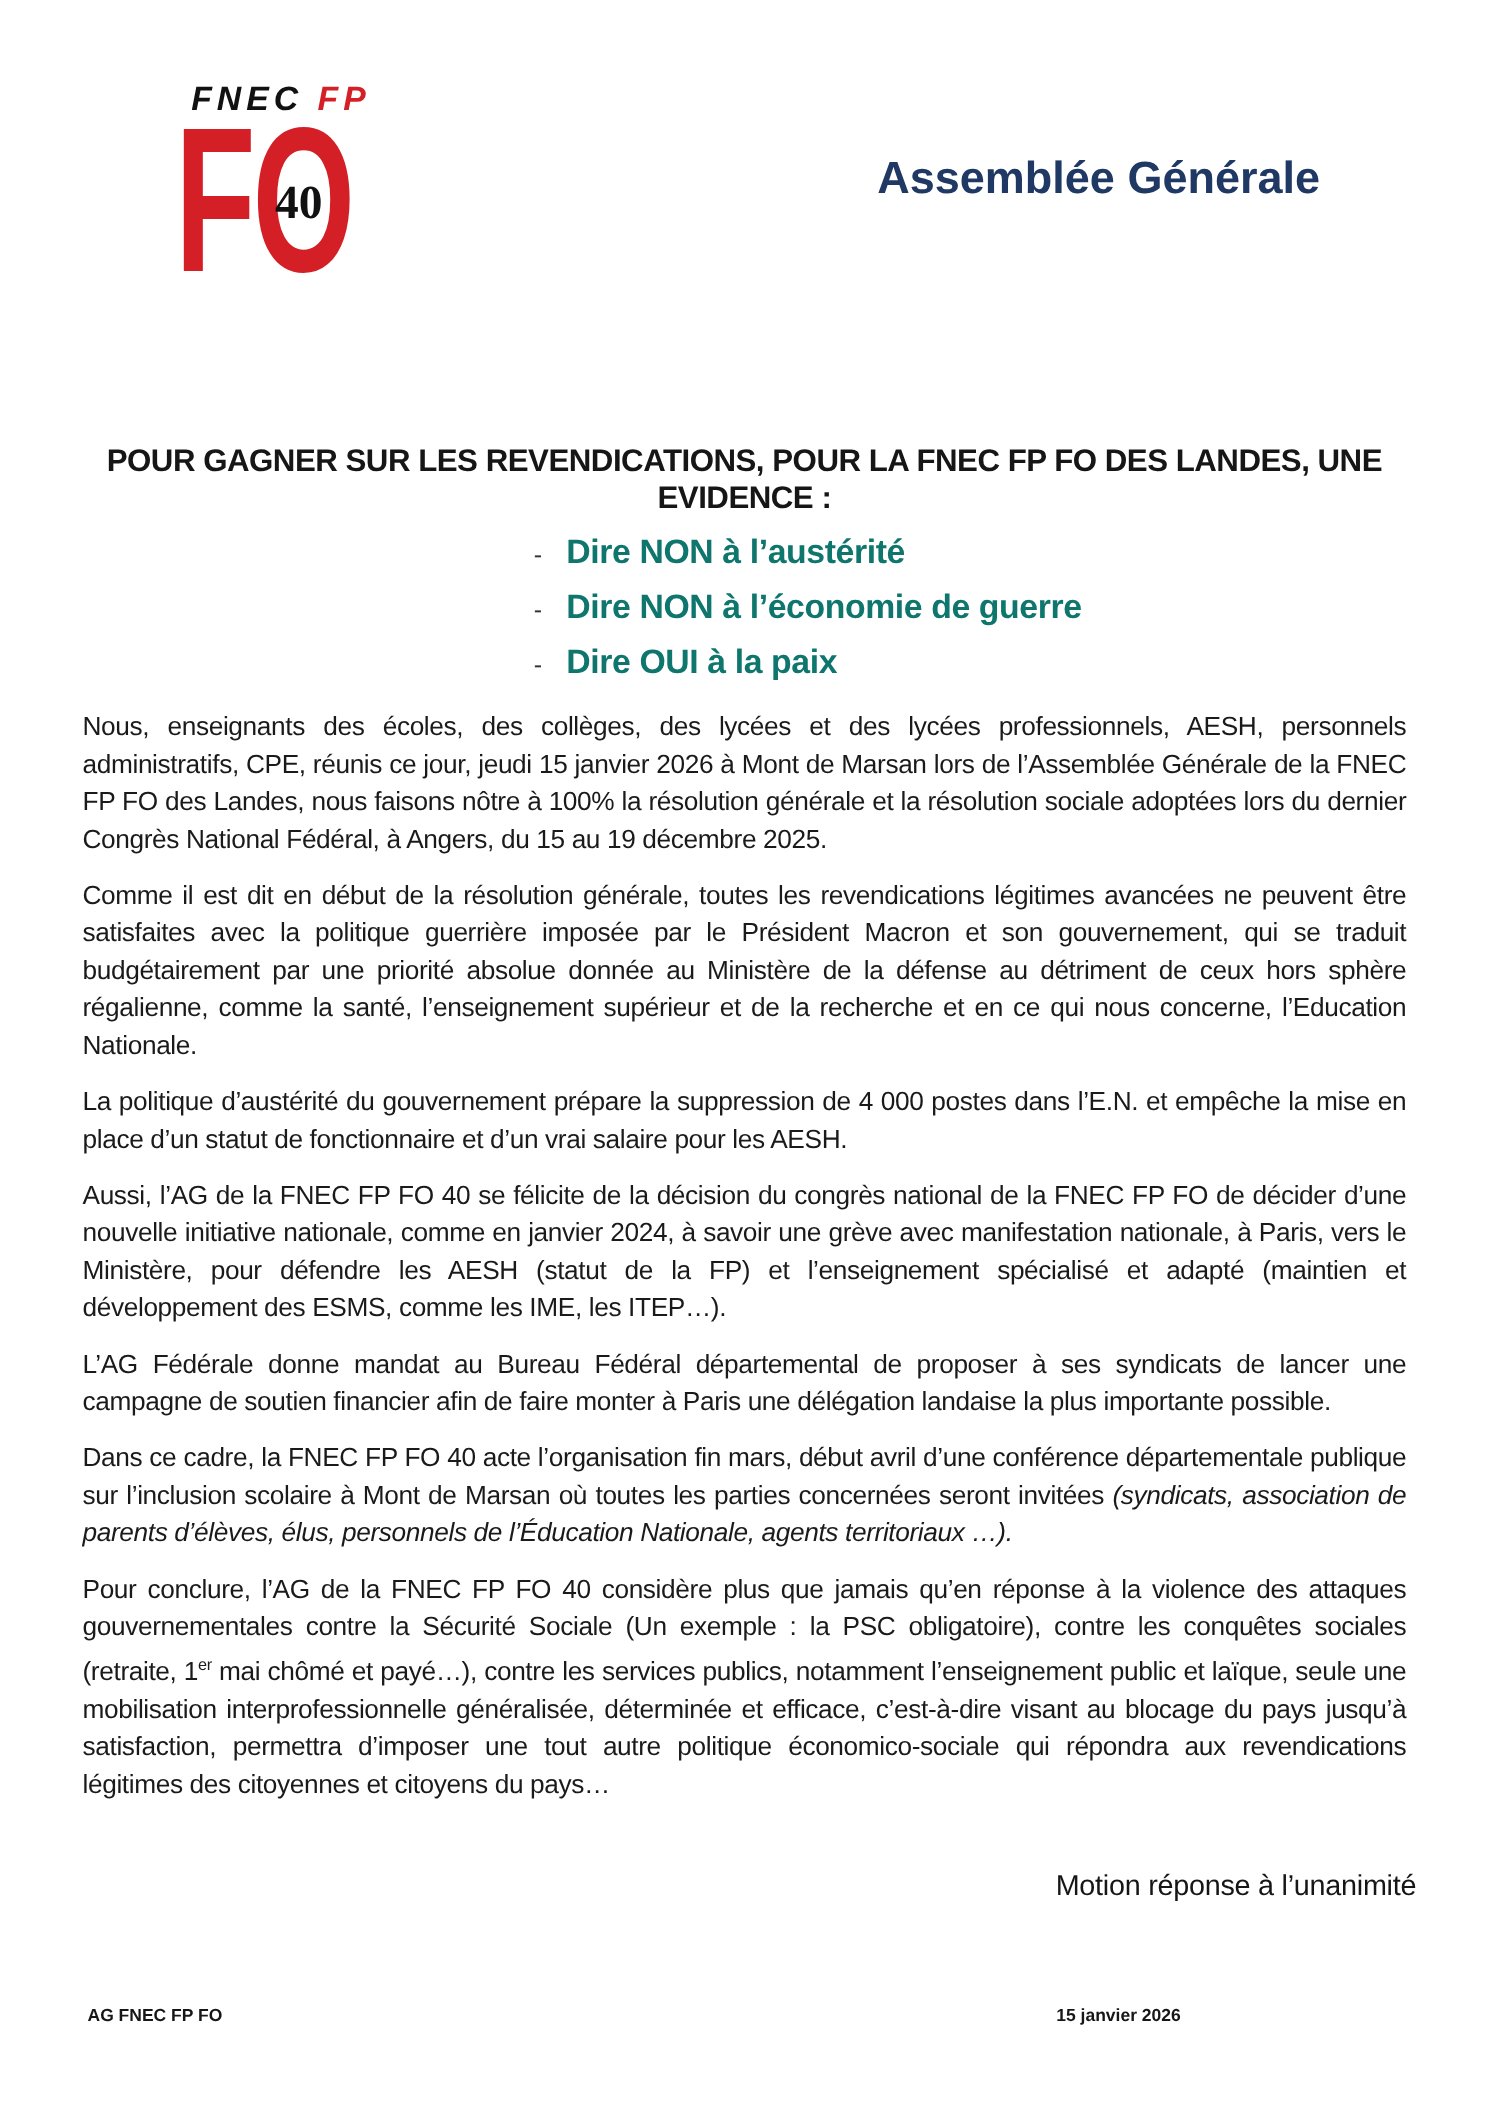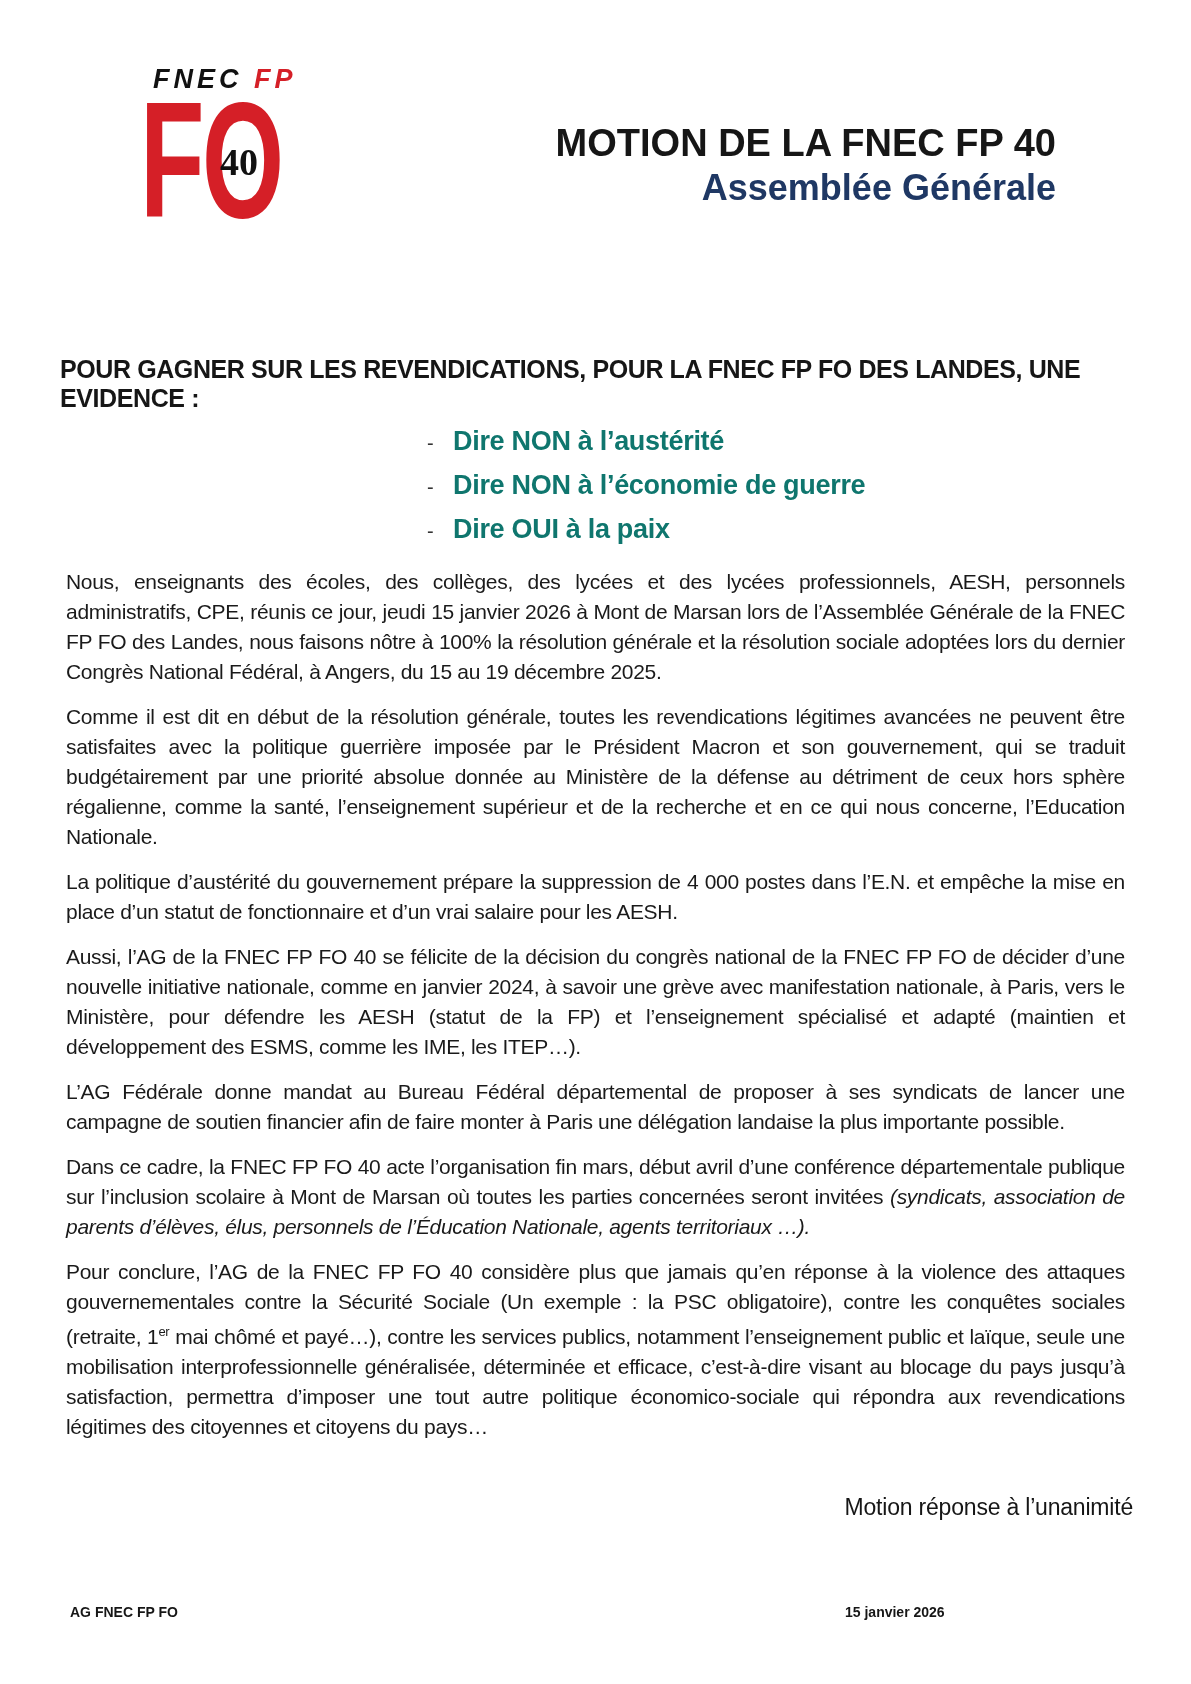--- a/index.html
+++ b/index.html
@@ -69,20 +69,21 @@
     color: #1f3864;
     line-height: 44px;
   }
   .title-line3 { line-height: 48px; color: #1f3864; font-weight: bold; }
   .title-date   { font-size: 40px; }
   .title-place  { font-size: 30px; }
 
   
   .headline {
     margin: 0 60px;
+    text-align: center;
     font-weight: bold;
     font-size: 25px;
     letter-spacing: -0.4px;
     color: #161616;
   }
   .bullets { margin: 6px 0 0 427px; }
   .bullet-row {
     display: flex;
     align-items: baseline;
     height: 44px;
@@ -142,21 +143,20 @@
     <div class="logo">
       <div class="logo-top">
         <span class="logo-fnec">FNEC</span>
         <span class="logo-fp">FP</span>
       </div>
       <span class="logo-fo">FO</span>
       <span class="logo-40">40</span>
     </div>
 
     <div class="title-block">
-      <div class="title-line1">MOTION DE LA FNEC FP 40</div>
       <div class="title-line2">Assemblée Générale</div>
     </div>
 
   </div>
 
   <div class="headline">POUR GAGNER SUR LES REVENDICATIONS, POUR LA FNEC FP FO DES LANDES, UNE EVIDENCE :</div>
 
   <div class="bullets">
     <div class="bullet-row">
       <span class="bullet-dash">-</span>

